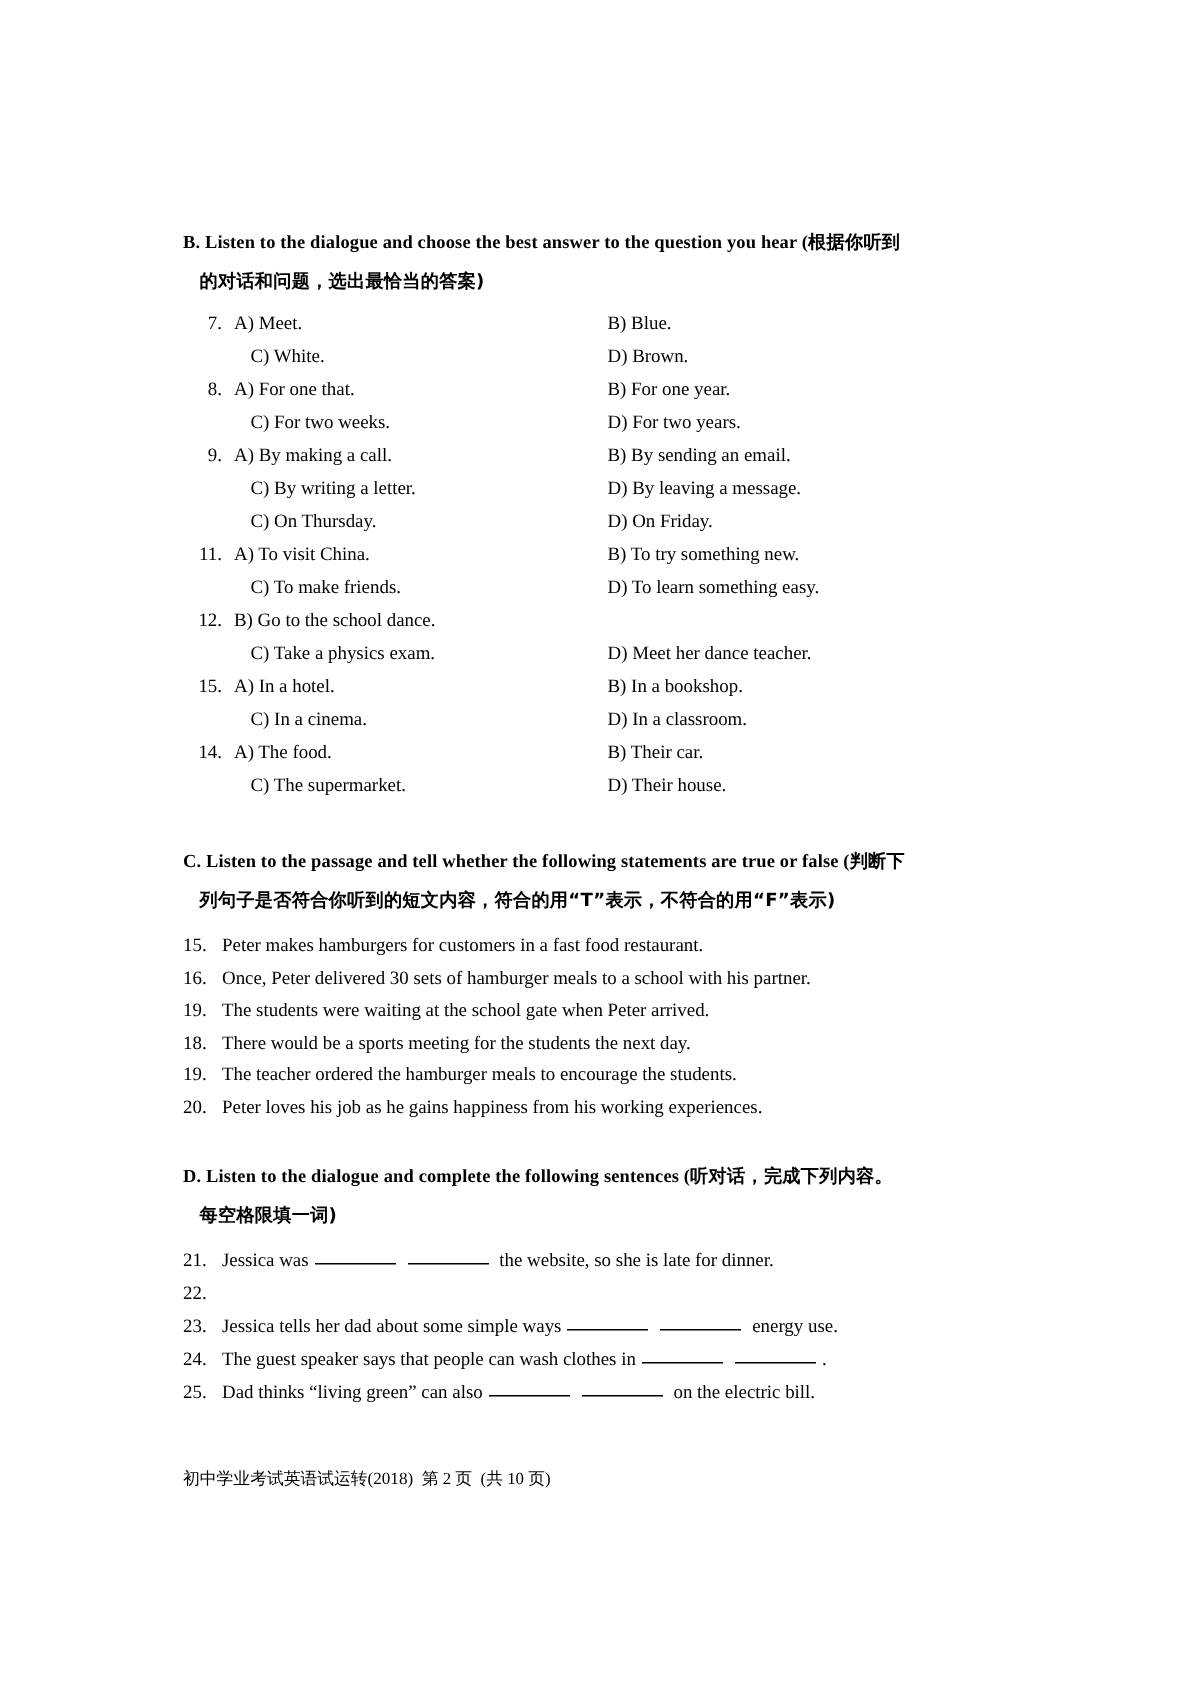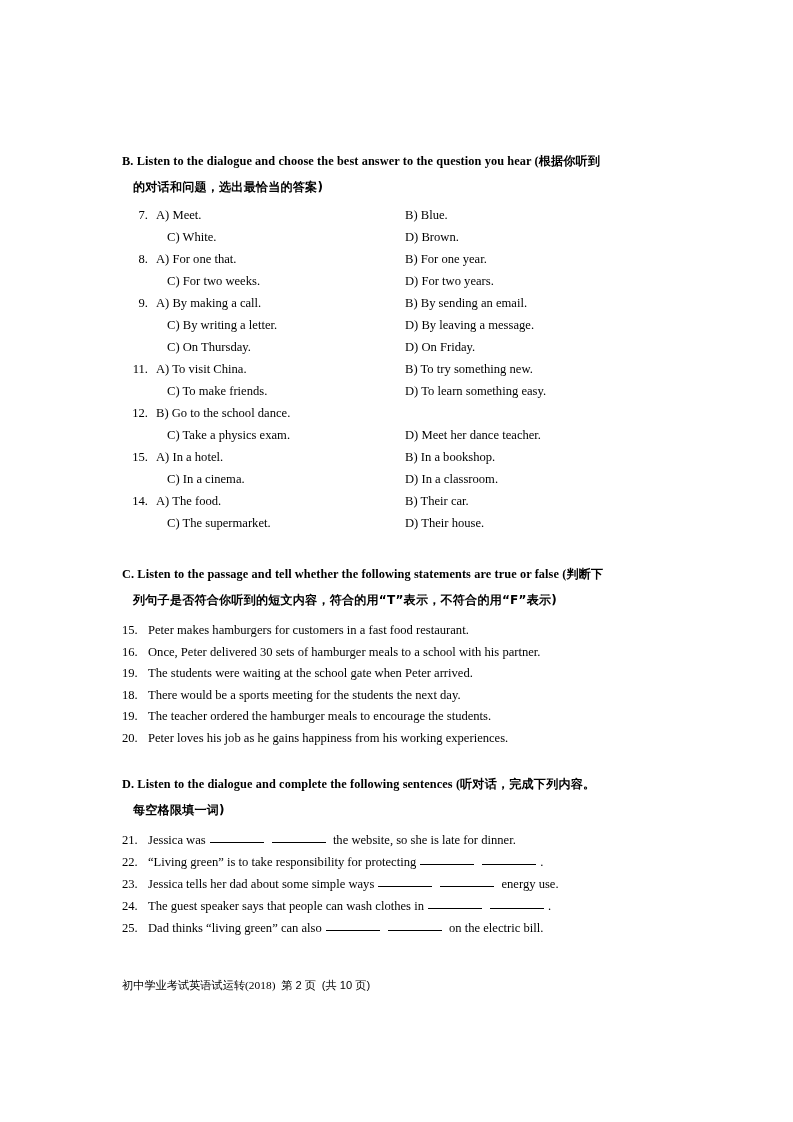--- a/index.html
+++ b/index.html
@@ -143,21 +143,21 @@
 
   
   .footer {
     position: absolute;
     left: 122px;
     top: 978px;
     font-size: 11.4px;
     white-space: pre;
   }
   .footer .cn-f {
-    font-family: Liberation Sans, sans-serif;
+    font-family: Liberation Serif, serif;
     font-size: 11.2px;
   }
 </style>
 </head>
 <body>
 
 <div class="page">
   <div class="content">
 
     <div class="section-heading">
@@ -311,21 +311,20 @@
       <span class="hd-line2 cn">每空格限填一词)</span>
     </div>
 
     <ul class="fb-list">
       <li class="fb-row">
         <span class="fb-num">21.</span>
         <span class="fb-text"><span>Jessica was</span><span class="blankline"></span><span class="blankline"></span> <span>the website, so she is late for dinner.</span></span>
       </li>
       <li class="fb-row">
         <span class="fb-num">22.</span>
-        <span class="fb-text"><span>“Living green” is to take responsibility for protecting</span><span class="blankline"></span><span class="blankline"></span><span>.</span></span>
       </li>
       <li class="fb-row">
         <span class="fb-num">23.</span>
         <span class="fb-text"><span>Jessica tells her dad about some simple ways</span><span class="blankline"></span><span class="blankline"></span> <span>energy use.</span></span>
       </li>
       <li class="fb-row">
         <span class="fb-num">24.</span>
         <span class="fb-text"><span>The guest speaker says that people can wash clothes in</span><span class="blankline"></span><span class="blankline"></span><span>.</span></span>
       </li>
       <li class="fb-row">

